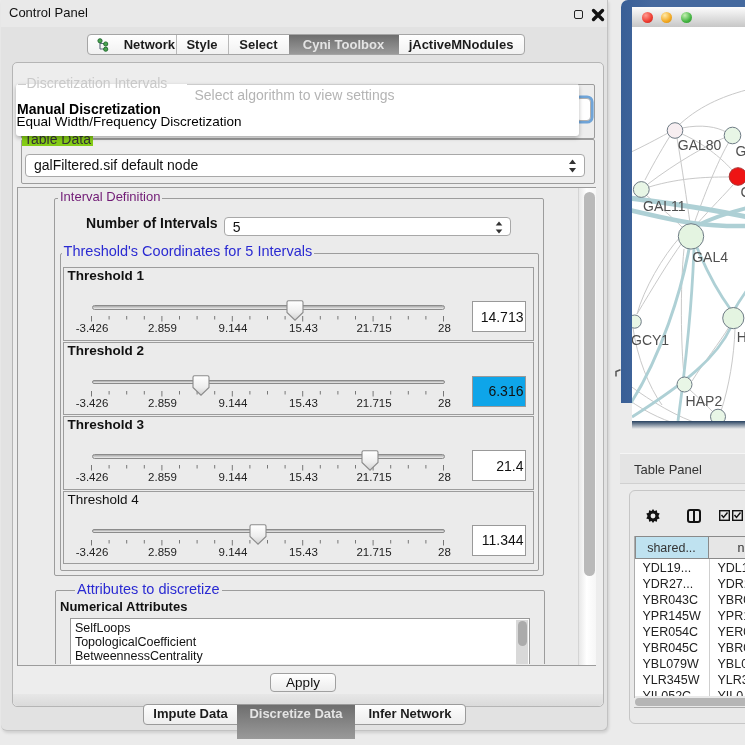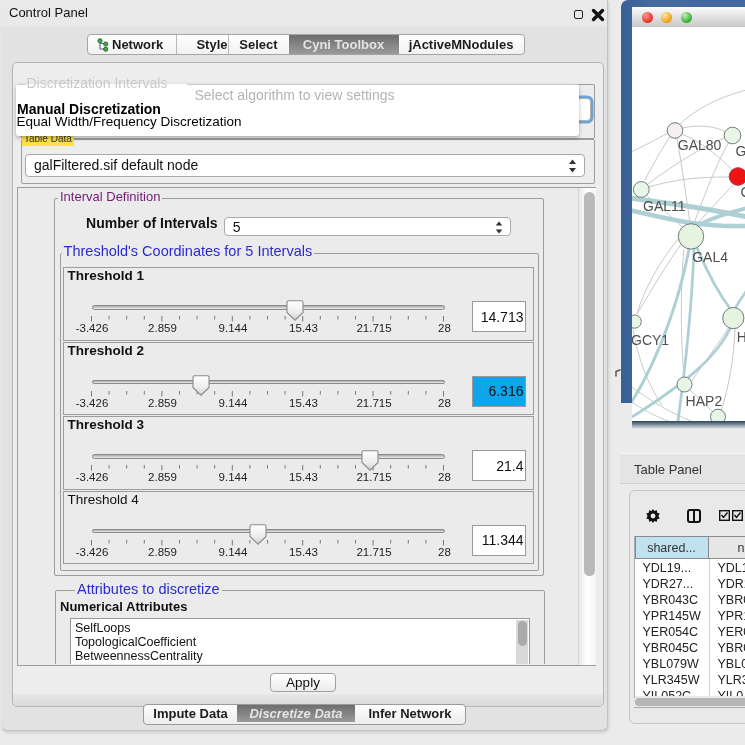--- a/index.html
+++ b/index.html
@@ -15,43 +15,43 @@
 
     <div class="abs" style="left:0;top:0;width:100%;height:27px;background:#e9e9e9;">
       <div class="abs" style="left:8px;top:6px;font-size:13px;color:#111;line-height:13px;">Control Panel</div>
       <div class="abs" style="left:573px;top:10px;width:7px;height:7px;border:1.8px solid #222;border-radius:2px;"></div>
       <svg class="abs" style="left:590px;top:8px;" width="14" height="14" viewBox="0 0 14 14">
         <path d="M2.5 2.5 L11.5 11.5 M11.5 2.5 L2.5 11.5" stroke="#111" stroke-width="3.4" stroke-linecap="round"></path>
       </svg>
     </div>
 
     <div class="abs" style="left:86px;top:34px;width:436px;height:19px;background:linear-gradient(#ffffff,#f1f1f1);border:1px solid #a5a5a5;border-radius:4px;font-size:13px;font-weight:700;color:#1c1c1c;">
-      <div class="abs" style="left:0;top:0;width:87px;height:19px;line-height:19px;text-align:left;">
+      <div class="abs" style="left:0;top:0;width:87px;height:19px;line-height:19px;text-align:right;">
         <svg class="abs" style="left:9px;top:3px;" width="12" height="14" viewBox="0 0 12 14">
           <path d="M3 3 L3 11 M3 5.5 L8.5 5.5 M3 11 L8.5 11" stroke="#5a6b7a" stroke-width="1.1"></path>
           <circle cx="3" cy="2.8" r="2.1" fill="#4aa54e" stroke="#1c652b" stroke-width="0.9"></circle>
           <circle cx="8.7" cy="6" r="2.1" fill="#4aa54e" stroke="#1c652b" stroke-width="0.9"></circle>
           <circle cx="8.7" cy="11.2" r="2.1" fill="#4aa54e" stroke="#1c652b" stroke-width="0.9"></circle>
         </svg>
         <span style="padding-left:24px;">Network</span>
       </div>
-      <div class="abs" style="left:87.5px;top:0;width:51px;height:19px;line-height:19px;text-align:right;border-left:1px solid #b9b9b9;">Style</div>
+      <div class="abs" style="left:87.5px;top:0;width:51px;height:19px;line-height:19px;text-align:center;border-left:1px solid #b9b9b9;">Style</div>
       <div class="abs" style="left:139.5px;top:0;width:60px;height:19px;line-height:19px;text-align:center;border-left:1px solid #b9b9b9;">Select</div>
       <div class="abs" style="left:200.5px;top:0;width:110px;height:19px;line-height:19px;text-align:center;background:linear-gradient(#6e6e6e,#9a9a9a);color:#e4e4e4;">Cyni Toolbox</div>
       <div class="abs" style="left:310.5px;top:0;width:125px;height:19px;line-height:19px;text-align:center;">jActiveMNodules</div>
     </div>
 
     <div class="abs" style="left:11px;top:62px;width:590px;height:643px;background:#ededed;border:1px solid #b5b5b5;border-radius:5px;">
 
       <div class="abs" style="left:8px;top:21px;width:572px;height:52.5px;border:1px solid #9c9c9c;border-radius:2px;"></div>
 
       <div class="abs" style="left:563px;top:35px;width:13px;height:21px;background:#fff;border:1px solid #b0b0b0;border-radius:4px;box-shadow:0 0 0 2.6px rgba(96,155,213,0.9);"></div>
 
       <div class="abs" style="left:8px;top:75.5px;width:572px;height:43px;border:1px solid #9c9c9c;border-radius:2px;"></div>
-      <div class="abs" style="left:9px;top:69.4px;font-size:10px;color:#333;background:#fde047;padding:0 2px;line-height:14px;">Table Data</div>
+      <div class="abs" style="left:9px;top:69.4px;font-size:14px;color:#333;background:#84cc16;padding:0 2px;line-height:14px;">Table Data</div>
 
       <div class="abs" style="left:12px;top:91px;width:558px;height:21px;background:#fff;border:1px solid #a8a8a8;border-radius:4px;">
         <div class="abs" style="left:8px;top:2px;font-size:14px;color:#111;line-height:17px;">galFiltered.sif default node</div>
         <svg class="abs" style="right:7px;top:3.5px;" width="9" height="14" viewBox="0 0 9 14">
           <path d="M4.5 0.5 L8 5 L1 5 Z" fill="#333"></path>
           <path d="M4.5 13.5 L8 9 L1 9 Z" fill="#333"></path>
         </svg>
       </div>
 
       <div class="abs" style="left:4px;top:124px;width:577px;height:477px;border:1px solid #9c9c9c;background:#ebebeb;">
@@ -298,21 +298,21 @@
         <div class="abs" style="left:171.5px;top:0.3px;width:391px;height:1px;background:#cccccc;"></div>
         <div class="abs" style="left:11px;top:-7.7px;font-size:14px;color:#c9c9c9;line-height:14px;">Discretization Intervals</div>
         <div class="abs" style="left:179px;top:4.4px;font-size:14px;color:#b4b4b4;line-height:14px;">Select algorithm to view settings</div>
         <div class="abs" style="left:1.5px;top:18px;font-size:14px;font-weight:700;color:#000;line-height:14px;">Manual Discretization</div>
         <div class="abs" style="left:1px;top:31.7px;font-size:13.5px;color:#000;line-height:13.5px;">Equal Width/Frequency Discretization</div>
       </div>
     </div>
 
     <div class="abs" style="left:142px;top:704.2px;width:321px;height:18.6px;background:linear-gradient(#fdfdfd,#ededed);border:1px solid #9a9a9a;border-radius:4px;font-size:13px;font-weight:700;color:#1c1c1c;">
       <div class="abs" style="left:0;top:0;width:93px;height:18.6px;line-height:18.6px;text-align:center;">Impute Data</div>
-      <div class="abs" style="left:93px;top:0;width:118px;height:17px;line-height:18.6px;text-align:center;background:linear-gradient(#6e6e6e,#9a9a9a);color:#e4e4e4;font-style:italic;">Discretize Data</div>
+      <div class="abs" style="left:93px;top:0;width:118px;height:34px;line-height:18.6px;text-align:center;background:linear-gradient(#6e6e6e,#9a9a9a);color:#e4e4e4;">Discretize Data</div>
       <div class="abs" style="left:211px;top:0;width:110px;height:18.6px;line-height:18.6px;text-align:center;">Infer Network</div>
     </div>
   </div>
 
   <svg class="abs" style="left:615px;top:369px;" width="7" height="8" viewBox="0 0 7 8">
     <path d="M1 7.5 L1 2.5 L5.5 0.8" fill="none" stroke="#555" stroke-width="1.5"></path>
   </svg>
 
   <div class="abs" style="left:620.5px;top:0;width:124.5px;height:403px;background:linear-gradient(90deg,#395f96,#46699e 25%,#44699e);border-radius:7px 0 0 0;">
 

